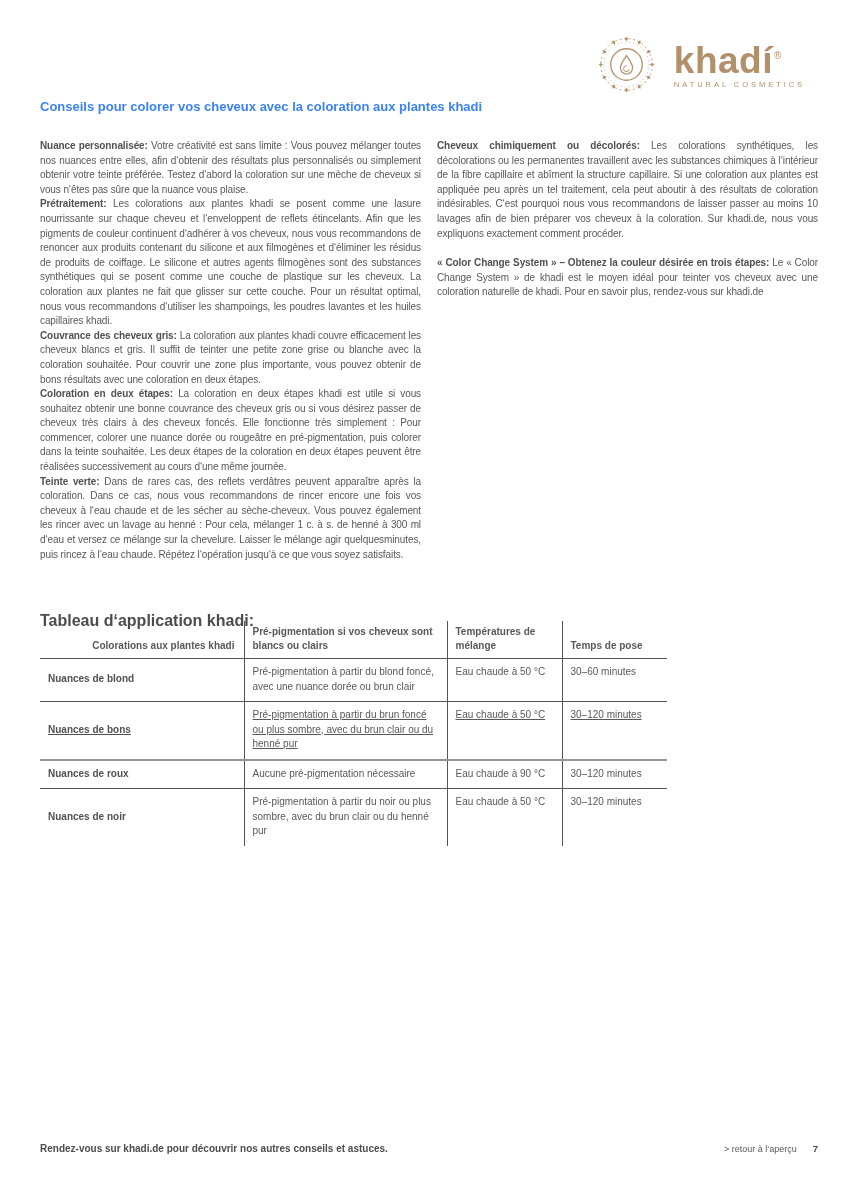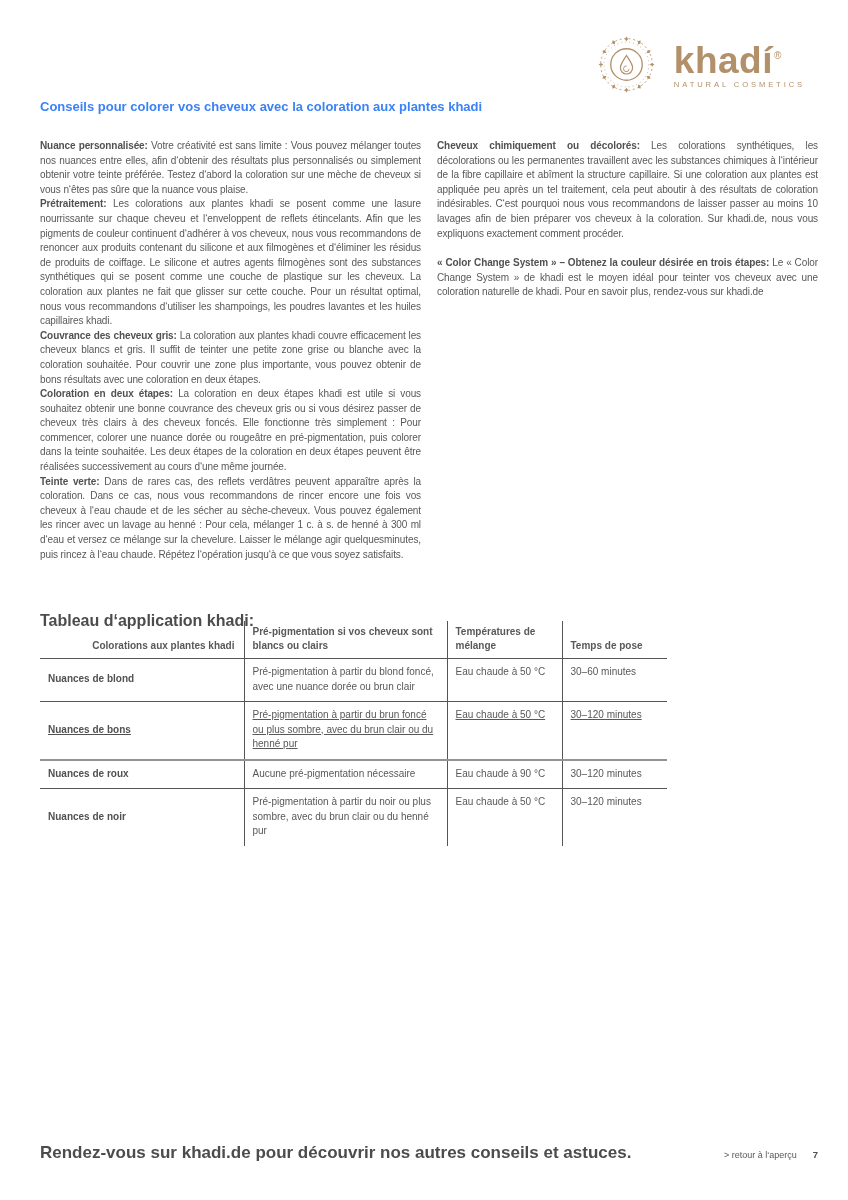--- a/index.html
+++ b/index.html
@@ -36,21 +36,21 @@
   .app-table .vline{border-right:1px solid #555557;}
   .app-table td{vertical-align:top;padding:6px 8px 7px 8px;line-height:14.5px;
                 border-bottom:1px solid #555557;}
   .app-table td.shade{vertical-align:middle;font-weight:700;padding-right:9px;color:#515153;}
   .app-table tbody tr:nth-of-type(2) td{border-bottom:2px solid #939396;text-decoration:underline;}
   .app-table tbody tr:last-of-type td{border-bottom:none;}
 
   
   .footer{position:absolute;top:1143px;left:40px;right:30px;display:flex;
           justify-content:space-between;align-items:baseline;}
-  .footer-msg{font-weight:700;font-size:17px;color:#4c4c4e;}
+  .footer-msg{font-weight:700;font-size:10px;color:#4c4c4e;}
   .footer-right{display:flex;align-items:baseline;gap:16px;}
   .back-link{font-size:9px;color:#58585a;cursor:pointer;}
   .page-num{font-size:9.5px;font-weight:700;color:#4c4c4e;}
 </style>
 </head>
 <body>
 
 <div class="page">
 
   <div class="logo">

